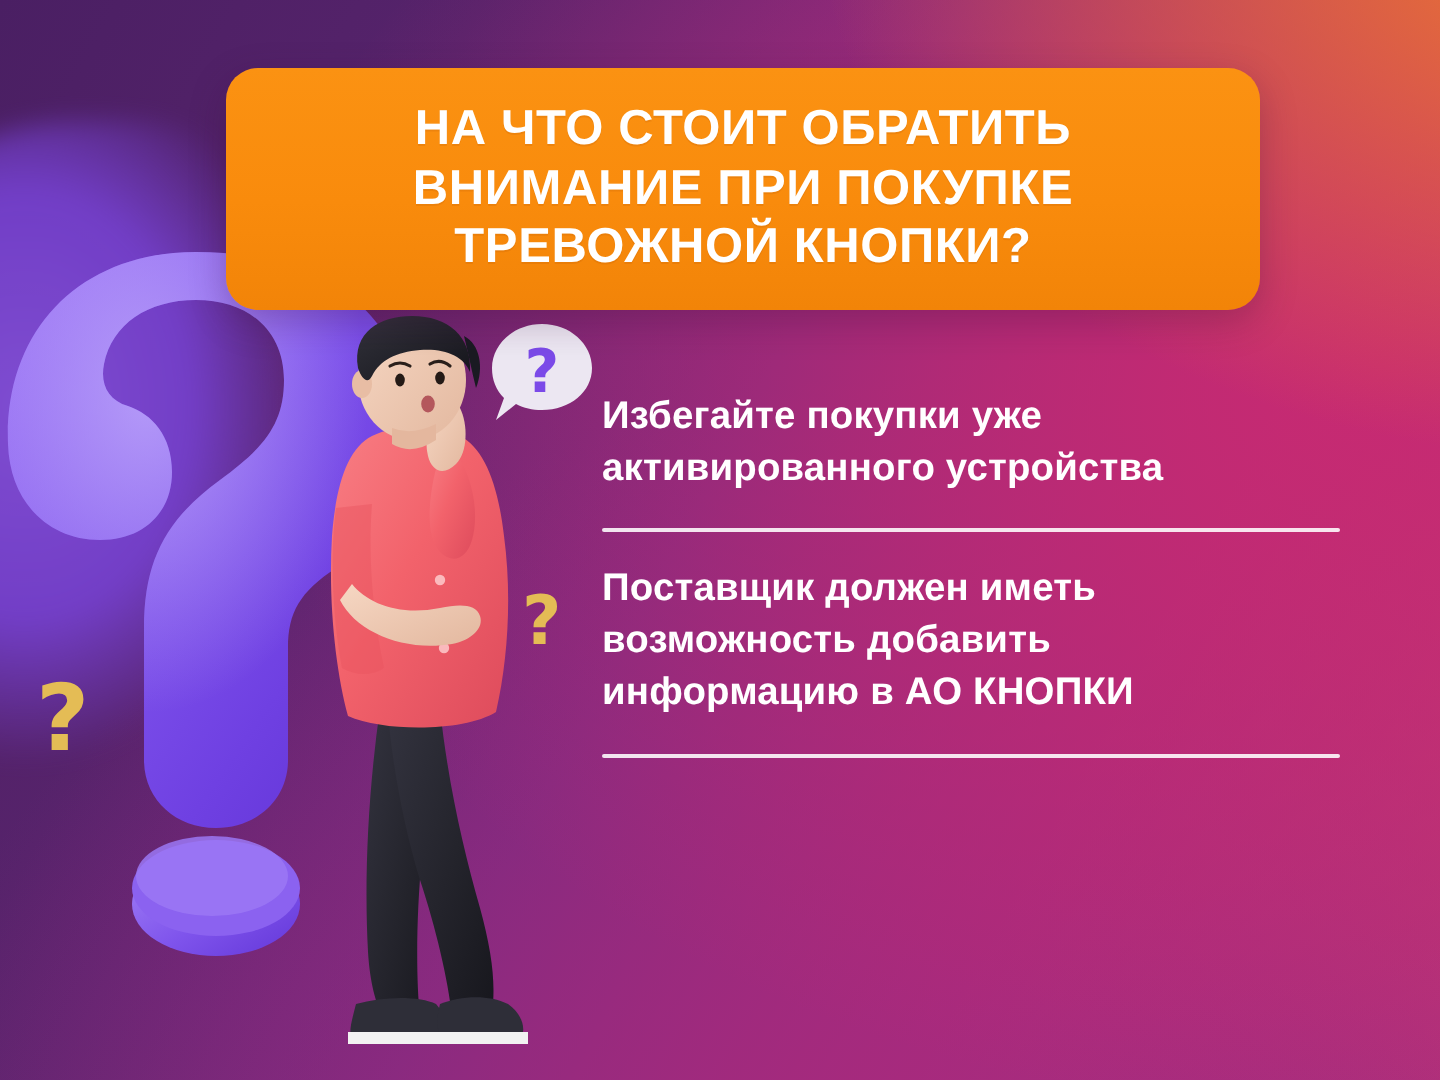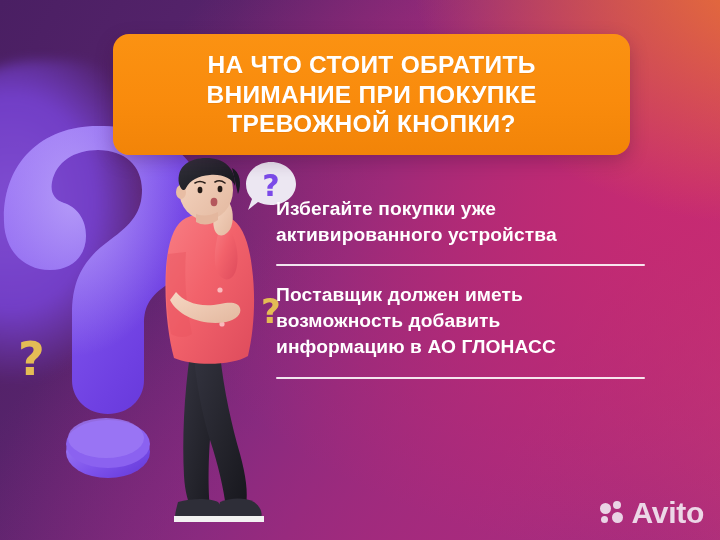--- a/index.html
+++ b/index.html
@@ -32,21 +32,21 @@
     display:flex;align-items:center;justify-content:center;
   }
   .titlecard h1{
     margin:0;color:#ffffff;text-align:center;
     font-size:24.5px;line-height:1.22;font-weight:700;
     letter-spacing:.012em;text-transform:uppercase;
     white-space:pre-line;
     text-shadow:0 1px 0 rgba(150,60,0,.12);
   }
   
-  .points{position:absolute;left:276px;top:196px;width:372px;}
+  .points{position:absolute;left:301px;top:196px;width:372px;}
   .point{color:#ffffff;font-weight:700;font-size:19.2px;line-height:1.34;white-space:pre-line;letter-spacing:.005em;}
   .rule{height:2px;background:rgba(255,255,255,.88);border-radius:2px;margin:14px 0 14px 0;width:369px;}
   .rule.r1{margin-top:17px;margin-bottom:16px;}
   .rule.r2{margin-top:17px;margin-bottom:16px;}
   
   .miniq{position:absolute;font-weight:700;line-height:1;color:#e9c35c;font-family:"DejaVu Sans",sans-serif;}
   .miniq.gold-left{left:18px;top:336px;font-size:46px;color:#e4bc55;}
   .miniq.gold-mid{left:261px;top:294px;font-size:34px;color:#e4bc55;}
   
   .bubble{position:absolute;left:245px;top:160px;width:53px;height:53px;}
@@ -198,27 +198,18 @@
 ВНИМАНИЕ ПРИ ПОКУПКЕ
 ТРЕВОЖНОЙ КНОПКИ?</h1>
   </div>
 
   <div class="points">
     <div class="point">Избегайте покупки уже
 активированного устройства</div>
     <div class="rule r1"></div>
     <div class="point">Поставщик должен иметь
 возможность добавить
-информацию в АО ГЛОНАСС</div>
+информацию в АО КНОПКИ</div>
     <div class="rule r2"></div>
   </div>
 
-  <div class="avito">
-    <span class="dots">
-      <i class="d1"></i>
-        <i class="d2"></i>
-        <i class="d3"></i>
-        <i class="d4"></i>
-    </span>
-    <span class="word">Avito</span>
-  </div>
 
 </div>
 
 </body></html>

